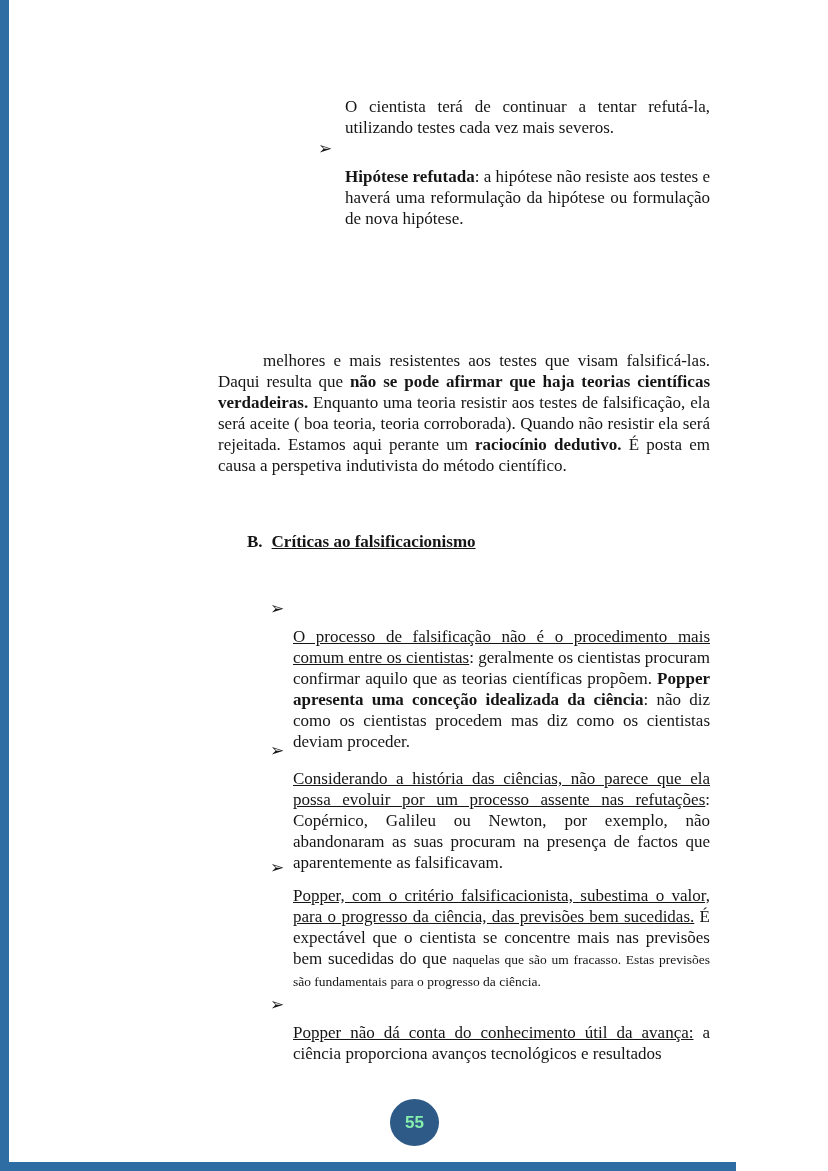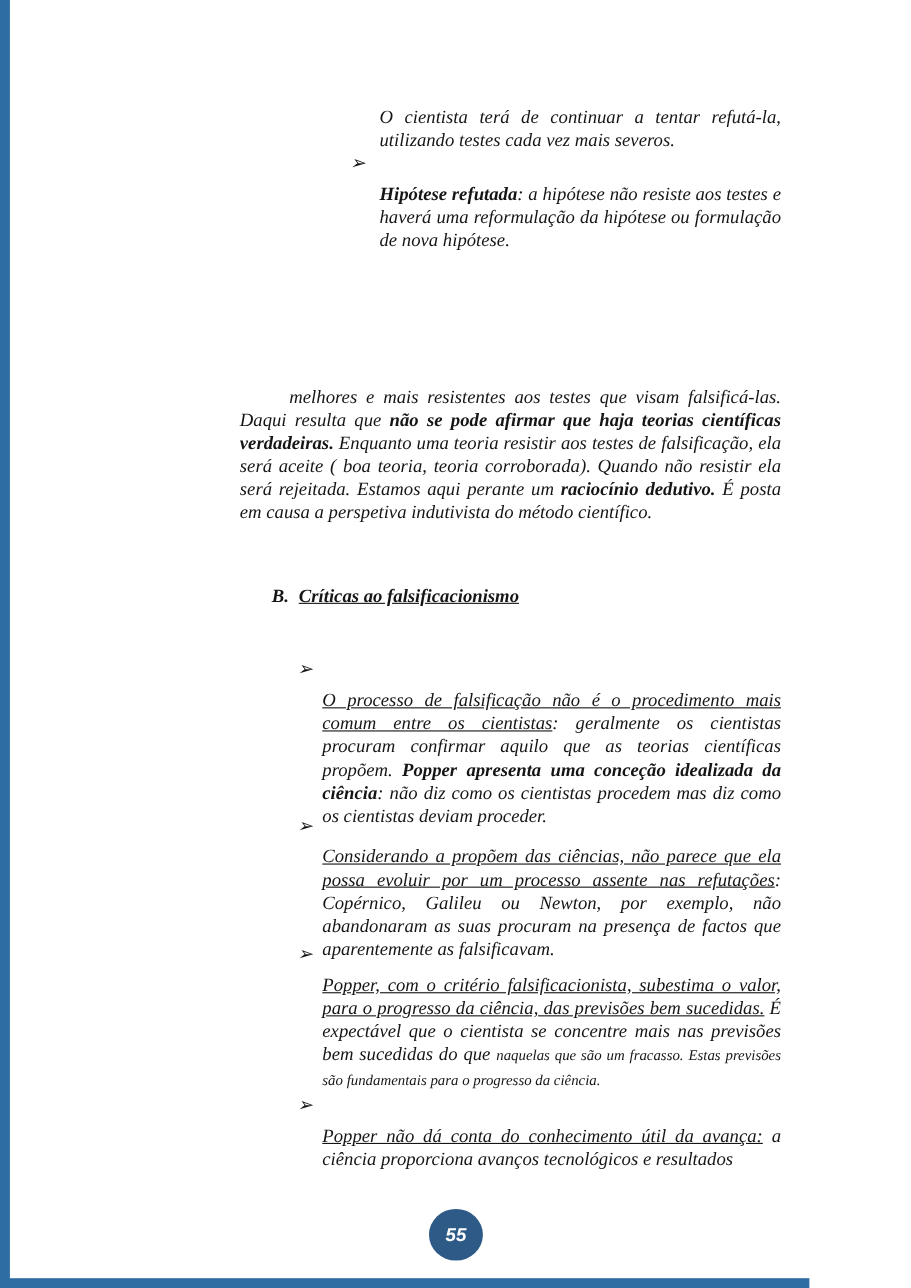--- a/index.html
+++ b/index.html
@@ -14,21 +14,20 @@
   .page {
     position: relative;
     width: 736px;
     height: 1171px;
     background: #ffffff;
     font-family: "Liberation Serif", serif;
     color: #151515;
     font-size: 17px;
     line-height: 21px;
     overflow: hidden;
-    font-style: italic;
   }
   .left-bar {
     position: absolute;
     left: 0; top: 0;
     width: 9px; height: 100%;
     background: var(--accent);
   }
   .bottom-bar {
     position: absolute;
     left: 0; bottom: 0;
@@ -96,21 +95,21 @@
   .c2 { top: 740px; }
   .c3 { top: 857px; }
   .c4 { top: 994px; }
 
   .page-badge {
     position: absolute;
     left: 390px; top: 1099px;
     width: 49px; height: 47px;
     border-radius: 50%;
     background: var(--badge);
-    color: #ffffff;
+    color: #86efac;
     display: flex;
     align-items: center;
     justify-content: center;
     font-family: "Liberation Sans", sans-serif;
     font-weight: bold;
     font-size: 17px;
     line-height: 1;
   }
 </style>
 </head>
@@ -133,21 +132,21 @@
 
   <p class="section-heading"><span class="heading-label">B.</span><span class="heading-title">Críticas ao falsificacionismo</span></p>
 
   <div class="critique c1">
     <span class="bullet-marker">➢</span>
     <span class="bullet-body"><span class="u">O processo de falsificação não é o procedimento mais comum entre os cientistas</span><span>: geralmente os cientistas procuram confirmar aquilo que as teorias científicas propõem. </span><span class="b">Popper apresenta uma conceção idealizada da ciência</span><span>: não diz como os cientistas procedem mas diz como os cientistas deviam proceder.</span></span>
   </div>
 
   <div class="critique c2">
     <span class="bullet-marker">➢</span>
-    <span class="bullet-body"><span class="u">Considerando a propõem das ciências, não parece que ela possa evoluir por um processo assente nas refutações</span><span>: Copérnico, Galileu ou Newton, por exemplo, não abandonaram as suas procuram na presença de factos que aparentemente as falsificavam.</span></span>
+    <span class="bullet-body"><span class="u">Considerando a história das ciências, não parece que ela possa evoluir por um processo assente nas refutações</span><span>: Copérnico, Galileu ou Newton, por exemplo, não abandonaram as suas procuram na presença de factos que aparentemente as falsificavam.</span></span>
   </div>
 
   <div class="critique c3">
     <span class="bullet-marker">➢</span>
     <span class="bullet-body"><span class="u">Popper, com o critério falsificacionista, subestima o valor, para o progresso da ciência, das previsões bem sucedidas.</span><span> É expectável que o cientista se concentre mais nas previsões bem sucedidas do que </span><span class="sm">naquelas que são um fracasso. Estas  previsões são fundamentais para o progresso da ciência.</span></span>
   </div>
 
   <div class="critique c4">
     <span class="bullet-marker">➢</span>
     <span class="bullet-body"><span class="u">Popper não dá conta do conhecimento útil da avança:</span><span> a ciência proporciona avanços tecnológicos e resultados</span></span>

